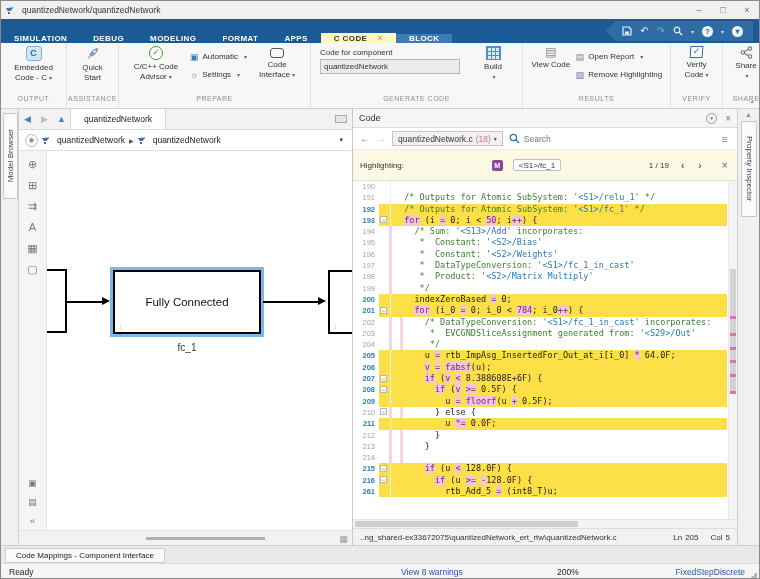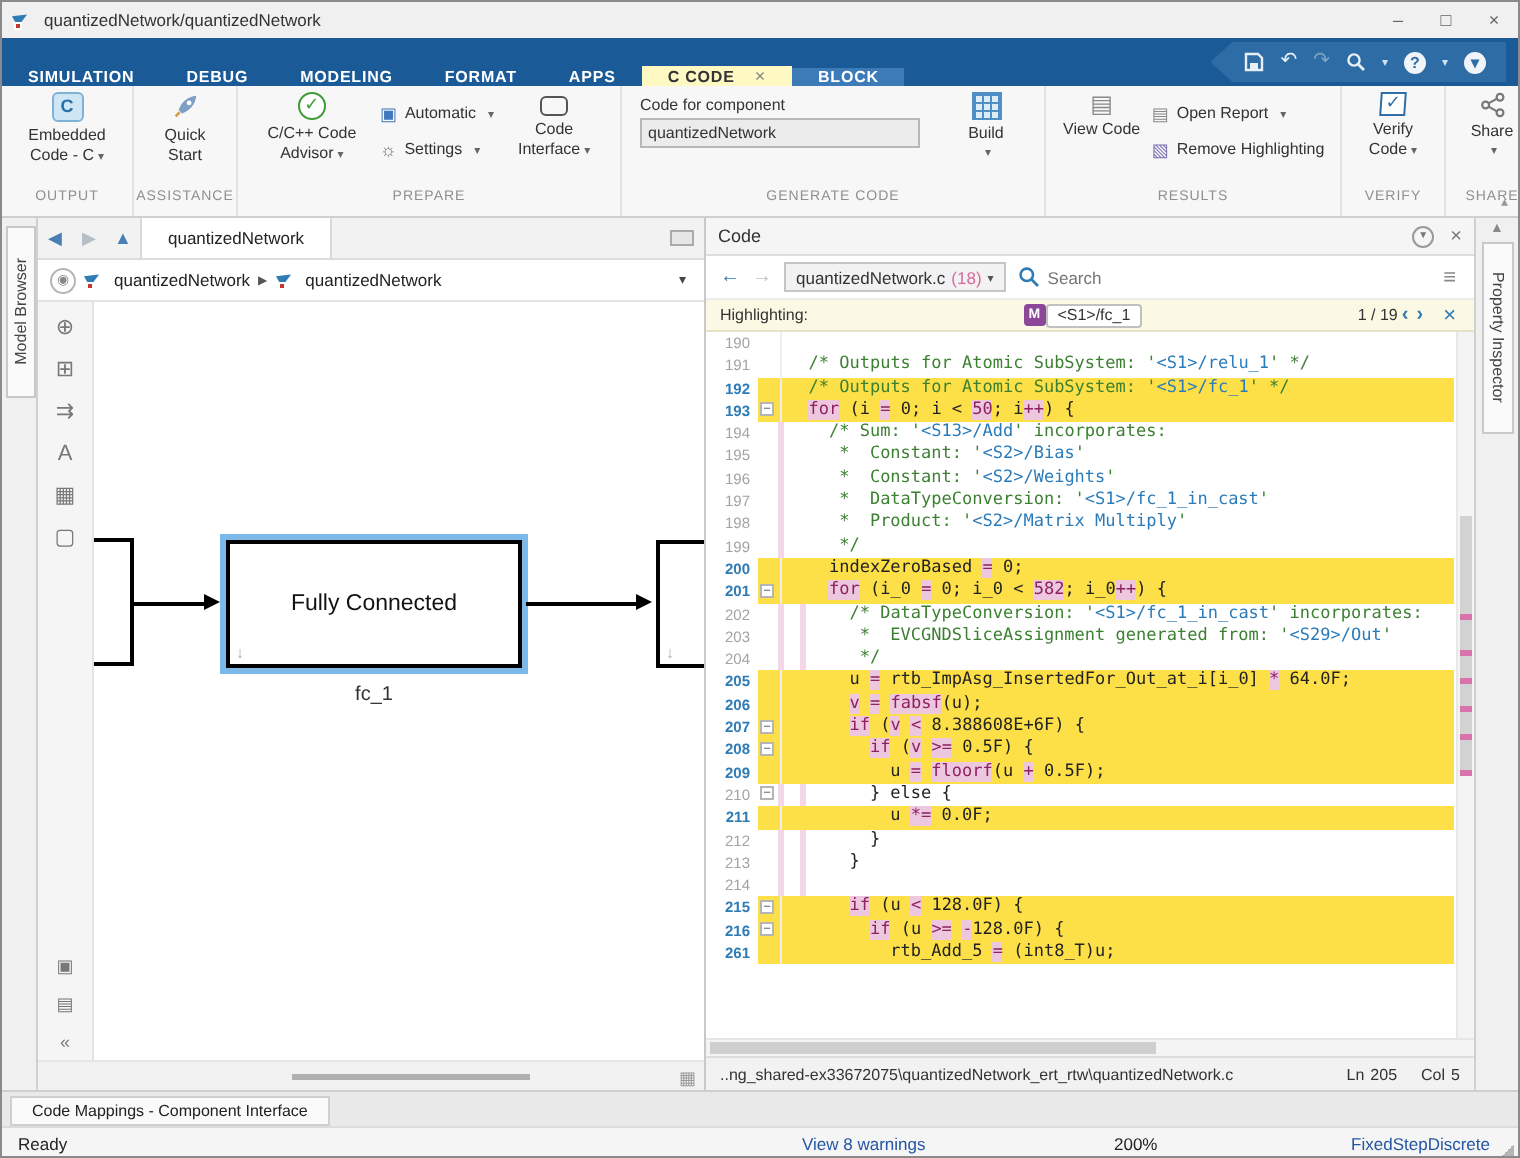--- a/index.html
+++ b/index.html
@@ -97,21 +97,21 @@
 .cp-close{color:#777;font-size:10px}
 .cp-nav{height:22px;display:flex;align-items:center;gap:6px;padding:0 7px;border-bottom:1px solid #ececec;flex:none}
 .cp-arr{font-size:10px;font-weight:bold;color:#2e7bb5}
 .cp-arr.dis{color:#b9c3cc}
 .file-dd{height:15px;background:#f2f2f2;border:1px solid #c5c5c5;display:flex;align-items:center;gap:3px;padding:0 5px;font-size:8.5px}
 .file-count{color:#d66ba0}
 .dd-caret{font-size:6px;color:#555}
 .search-wrap{flex:1;display:flex;align-items:center;gap:4px}
 .search-input{flex:1;border:none;outline:none;font-size:8.5px;font-family:"Liberation Sans",sans-serif;color:#333;background:transparent}
 .burger{color:#8a8a8a;font-size:11px;padding-right:2px}
-.cp-hl{height:16px;background:#fbf8e3;border-bottom:1px solid #e6e2c8;display:flex;align-items:center;gap:0;padding:0 7px;font-size:8px;flex:none}
+.cp-hl{height:31px;background:#fbf8e3;border-bottom:1px solid #e6e2c8;display:flex;align-items:center;gap:10px;padding:0 7px;font-size:8px;flex:none}
 .badge-m{width:11px;height:11px;background:#8c4799;color:#fff;font-size:7px;font-weight:bold;display:flex;align-items:center;justify-content:center;border-radius:2px}
 .hl-pill{height:12px;background:#fff;border:1px solid #c0c0c0;border-radius:2px;display:flex;align-items:center;padding:0 5px;font-size:8px;color:#333}
 .hl-grow{flex:1}
 .hl-pos{color:#333}
 .hl-chev{color:#2e7bb5;font-weight:bold;font-size:10px;padding:0 2px}
 .hl-close{color:#2e7bb5;font-size:11px;margin-left:8px;margin-right:2px}
 .cp-code{flex:1;position:relative;overflow:hidden;background:#fff;font-family:"DejaVu Sans Mono",monospace;font-size:8.5px}
 .cl{display:flex;height:11.3px;line-height:11.3px;position:relative;padding-right:10px}
 .num{width:26px;text-align:right;padding-right:4px;color:#a3a3a3;font-size:7.5px;flex:none;font-family:"Liberation Sans",sans-serif}
 .fold{width:11px;flex:none;position:relative}
@@ -472,21 +472,21 @@
           <div class="cl hl">
             <span class="num">200</span>
             <span class="fold"></span>
             <span class="cc"><span class="t-p">    indexZeroBased </span><span class="t-e">=</span><span class="t-p"> 0;</span></span>
           </div>
           <div class="cl hl">
             <span class="num">201</span>
             <span class="fold">
               <i>−</i>
             </span>
-            <span class="cc"><span class="t-p">    </span><span class="t-e">for</span><span class="t-p"> (i_0 </span><span class="t-e">=</span><span class="t-p"> 0; i_0 &lt; </span><span class="t-e">582</span><span class="t-p">; i_0</span><span class="t-e">++</span><span class="t-p">) {</span></span>
+            <span class="cc"><span class="t-p">    </span><span class="t-e">for</span><span class="t-p"> (i_0 </span><span class="t-e">=</span><span class="t-p"> 0; i_0 &lt; </span><span class="t-e">784</span><span class="t-p">; i_0</span><span class="t-e">++</span><span class="t-p">) {</span></span>
           </div>
           <div class="cl">
             <span class="num">202</span>
             <span class="fold"></span>
             <span class="cc"><span class="t-p">      </span><span class="t-c">/* DataTypeConversion: '</span><span class="t-l">&lt;S1&gt;/fc_1_in_cast</span><span class="t-c">' incorporates:</span></span>
             <i class="bar b1"></i>
             <i class="bar b2"></i>
           </div>
           <div class="cl">
             <span class="num">203</span>

